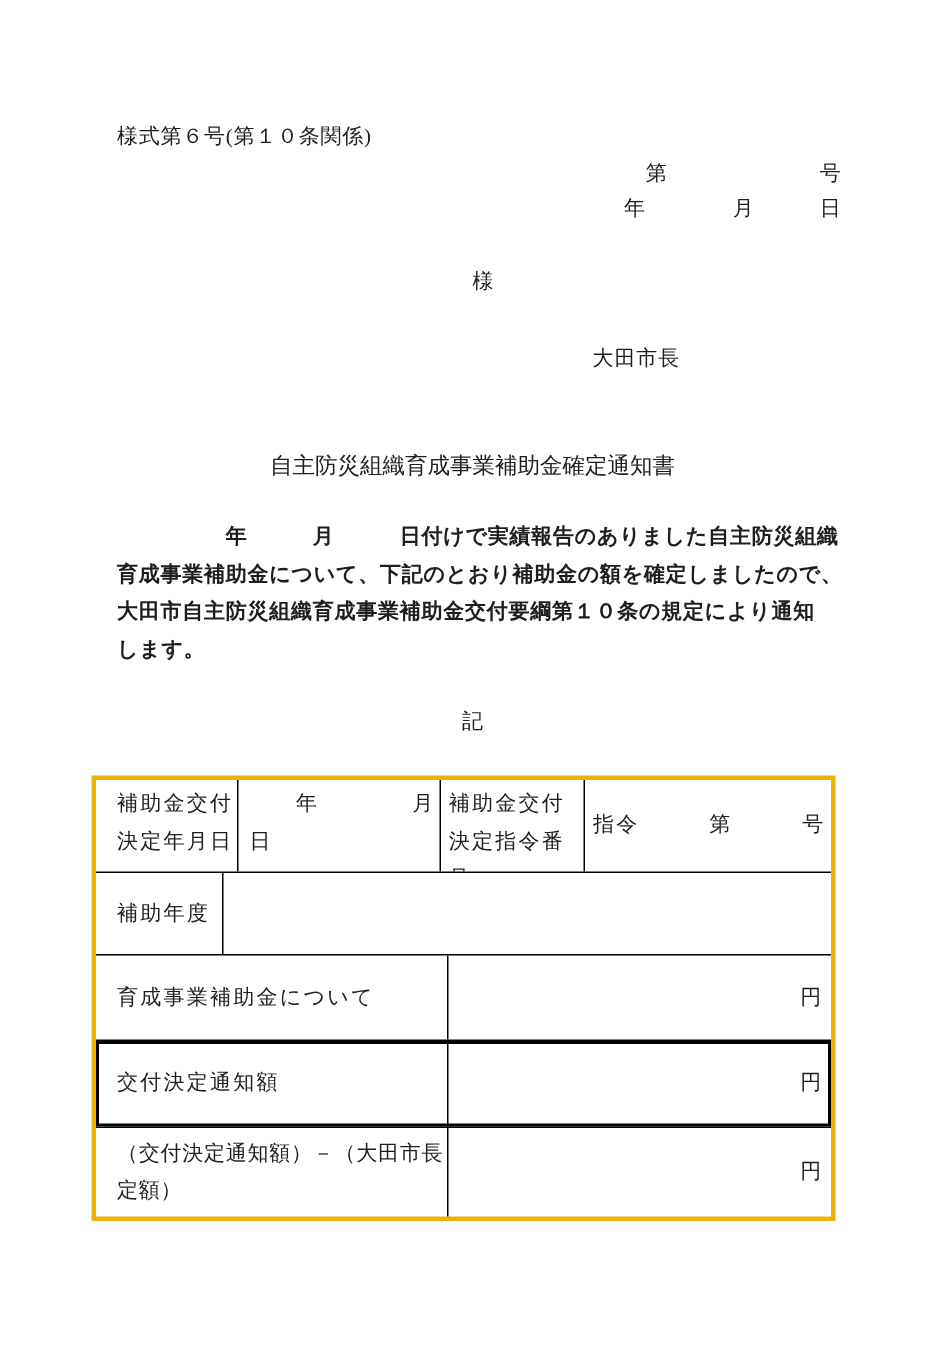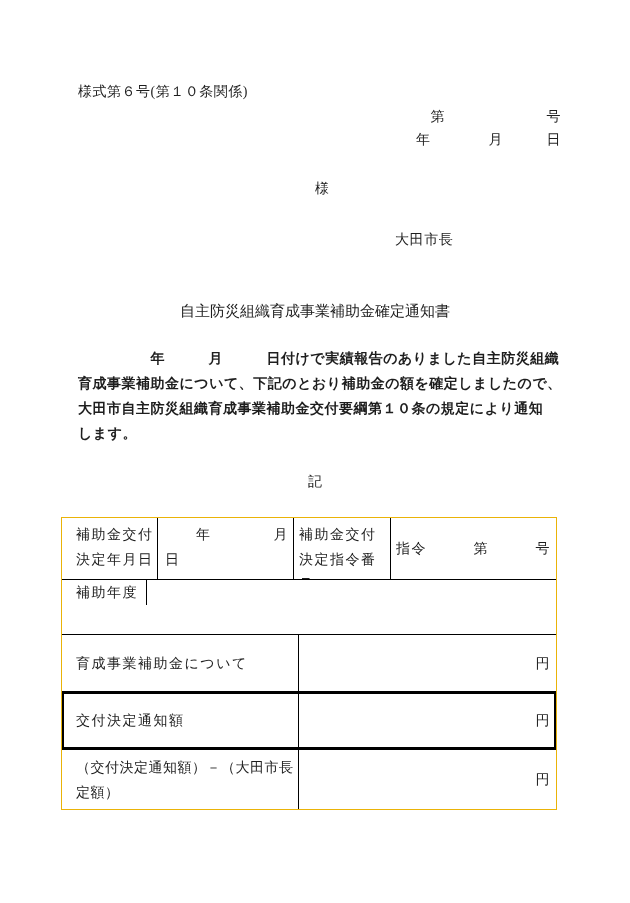--- a/index.html
+++ b/index.html
@@ -19,27 +19,27 @@
   .date-line   { right:69px; top:133px; text-align:right; letter-spacing:0.5px; }
   .addressee   { left:315px; top:182px; }
   .sender      { left:395px; top:233px; letter-spacing:0.6px; }
   .doc-title   { left:0; width:100%; top:304px; text-align:center; font-size:15px; letter-spacing:0; }
   .body-text   { left:78px; top:346px; width:484px; line-height:25px; letter-spacing:0.5px; white-space:pre-line;font-weight:bold; }
   .record-marker { left:0; width:100%; top:475px; text-align:center; }
 
   
   .form-table {
     left:61px; top:517px; width:496px;
-    border:1px solid #eab308;
+    border:3px solid #eab308;
     box-sizing:border-box;
     background:#fff;
   }
   .ftr { display:flex; border-bottom:1px solid #000; box-sizing:border-box; position:relative; }
   .ftr:last-child { border-bottom:none; }
-  .r1 { height:62px; } .r2 { height:55px;flex-direction:column; } .r3 { height:57px; }
+  .r1 { height:62px; } .r2 { height:55px; } .r3 { height:57px; }
   .r4 { height:58px; box-shadow: inset 0 0 0 2px #000; }
   .r5 { height:59px; }
   .ftd {
     box-sizing:border-box;
     border-right:1px solid #000;
     letter-spacing:1.5px;
     line-height:25px;
     overflow:hidden;
   }
   .ftd.last { border-right:none; }

